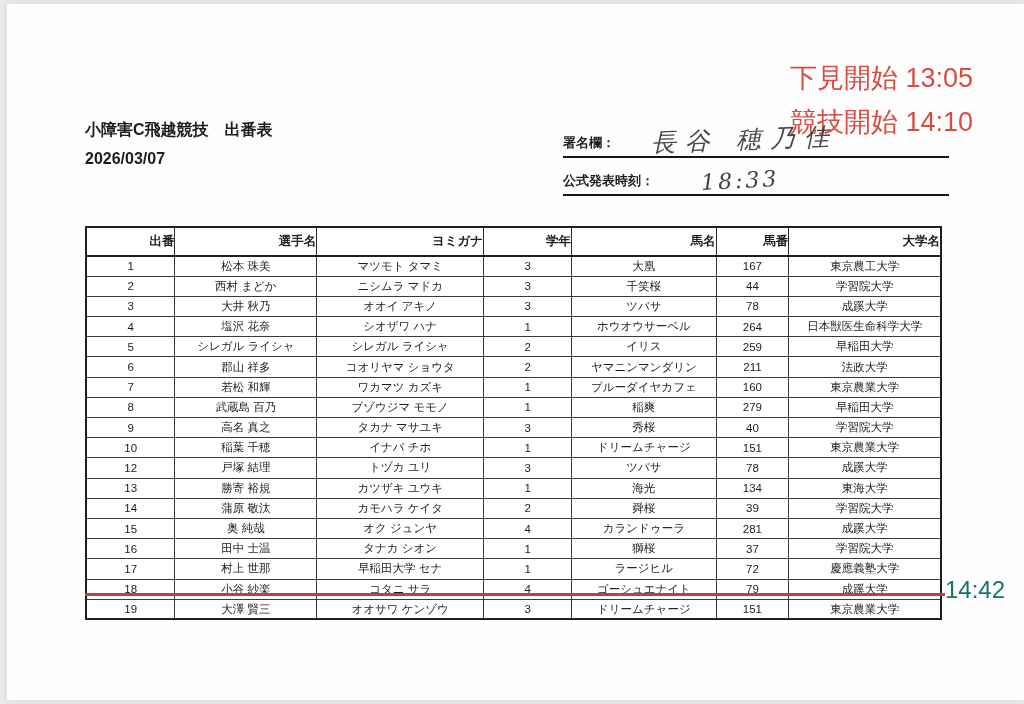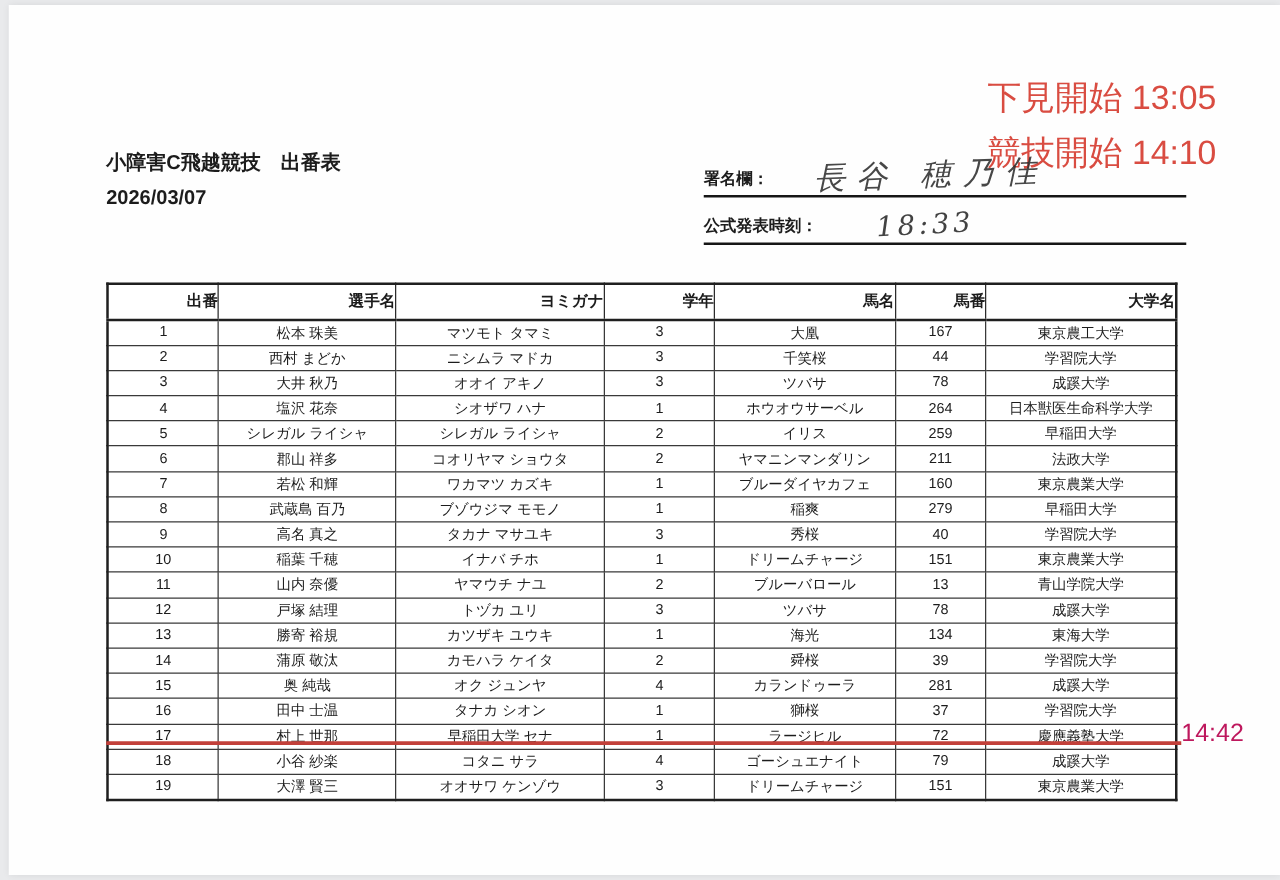--- a/index.html
+++ b/index.html
@@ -36,21 +36,21 @@
   table.startlist th { border:1px solid #2c2c2c; border-bottom:2px solid #1f1f1f;
                        height:29px; font-size:12.5px; font-weight:bold; text-align:right;
                        background:#fff; }
   table.startlist td { border:1px solid #3a3a3a; height:20.2px; font-size:11.5px;
                        text-align:center; white-space:nowrap; overflow:hidden; background:#fff; }
   col.c1{width:10.4%} col.c2{width:16.6%} col.c3{width:19.5%} col.c4{width:10.3%}
   col.c5{width:16.9%} col.c6{width:8.5%} col.c7{width:17.8%}
 
   .red-line { position:absolute; left:78px; top:589px; width:860px; height:3px;
               background:#c2403a; }
-  .red-time-17 { position:absolute; left:938px; top:572px; font-size:20px; color:#be185d; }
+  .red-time-17 { position:absolute; left:938px; top:572px; font-size:24px; color:#0f766e; }
 </style>
 </head>
 <body>
 
 <div id="stage">
   <div class="page">
 
 
     <div class="event-name">小障害C飛越競技　出番表</div>
     <div class="event-date">2026/03/07</div>
@@ -173,29 +173,20 @@
           <tr>
             <td>10</td>
             <td>稲葉 千穂</td>
             <td>イナバ チホ</td>
             <td>1</td>
             <td>ドリームチャージ</td>
             <td>151</td>
             <td>東京農業大学</td>
           </tr>
           <tr>
-            <td>11</td>
-            <td>山内 奈優</td>
-            <td>ヤマウチ ナユ</td>
-            <td>2</td>
-            <td>ブルーバロール</td>
-            <td>13</td>
-            <td>青山学院大学</td>
-          </tr>
-          <tr>
             <td>12</td>
             <td>戸塚 結理</td>
             <td>トヅカ ユリ</td>
             <td>3</td>
             <td>ツバサ</td>
             <td>78</td>
             <td>成蹊大学</td>
           </tr>
           <tr>
             <td>13</td>

